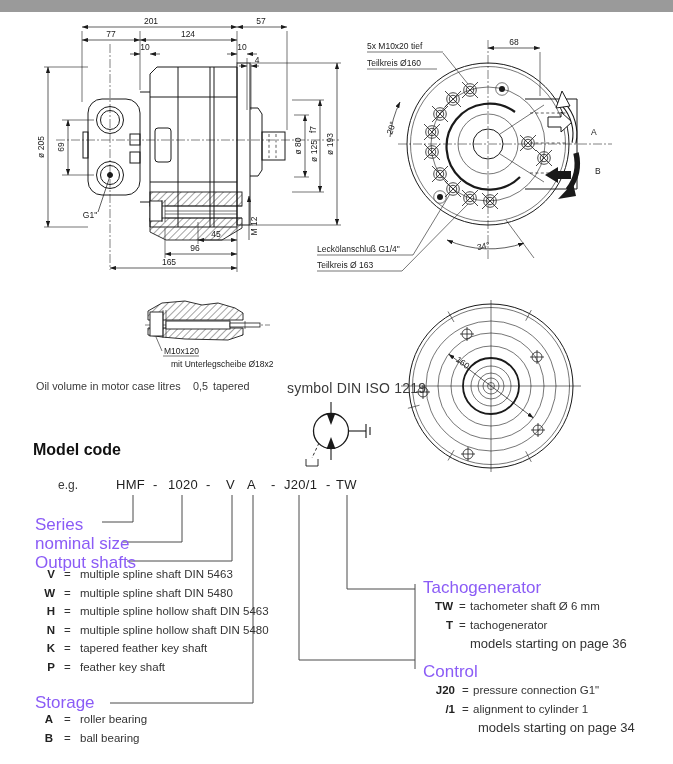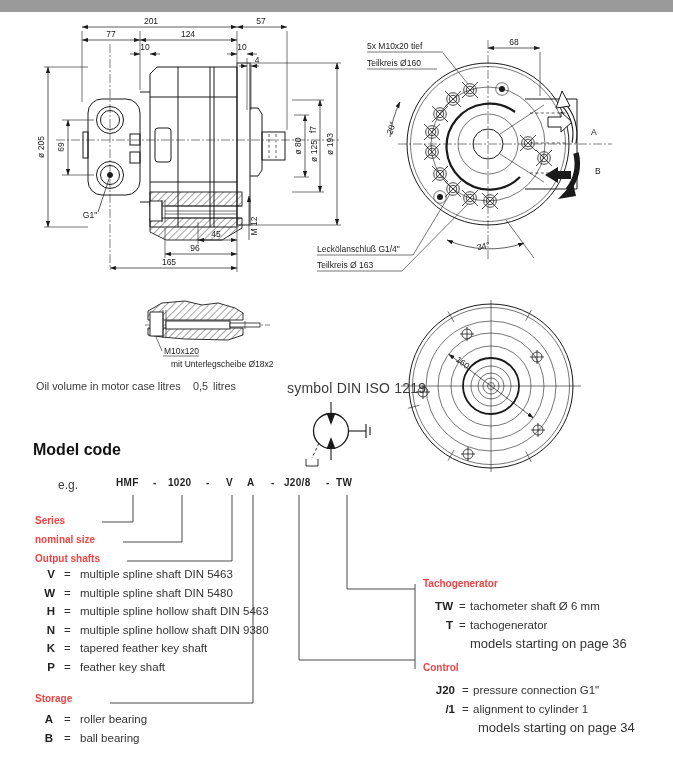--- a/index.html
+++ b/index.html
@@ -17,22 +17,22 @@
   .specs{position:absolute;left:36px;top:368px;width:172px;font-size:10.8px;color:#3a3a3a}
   .spec-row{position:relative;height:15.6px;white-space:nowrap}
   .spec-label{position:absolute;left:0}
   .spec-value{position:absolute;left:108px;width:64px;text-align:right}
   .spec-unit{position:absolute;left:177px}
   .symcap{position:absolute;left:287px;top:368px;font-size:14px;color:#3a3a3a;
           letter-spacing:.2px}
   
   .mc-title{position:absolute;left:33px;top:429px;font-size:16px;font-weight:bold;color:#111}
   .eg{position:absolute;left:58px;top:466px;font-size:12px;color:#3a3a3a}
-  .part{position:absolute;top:465px;font-size:10px;font-weight:bold;color:#1f1f1f;letter-spacing:.3px}
-  .h2{position:absolute;font-size:10px;font-weight:bold;color:#ef4444}
+  .part{position:absolute;top:465px;font-size:13px;font-weight:normal;color:#1f1f1f;letter-spacing:.3px}
+  .h2{position:absolute;font-size:17px;font-weight:normal;color:#8b5cf6}
   .list{position:absolute;font-size:11.5px;color:#333}
   .lrow{position:relative;height:18.6px;white-space:nowrap}
   .lcode{position:absolute;font-weight:bold;text-align:right;color:#222}
   .leq{position:absolute}
   .ldesc{position:absolute;white-space:nowrap}
   .note{position:absolute;font-size:13px;color:#333;white-space:nowrap}
 </style>
 </head>
 <body>
 
@@ -297,35 +297,35 @@
     <g>
       <path d="M27,45 L20,60" stroke="#1a1a1a" stroke-width="0.9" stroke-dasharray="3 2.4" fill="none"></path>
       <path d="M14,61 V68 H26 V61" stroke="#1a1a1a" stroke-width="0.9" fill="none"></path>
     </g>
   </svg>
 
   <div class="specs">
     <div class="spec-row">
       <span class="spec-label">Oil volume in motor case litres</span>
       <span class="spec-value">0,5</span>
-      <span class="spec-unit">litres</span>
+      <span class="spec-unit">tapered</span>
     </div>
   </div>
 
   <div class="mc-title">Model code</div>
   <div class="eg">e.g.</div>
 
   <span class="part" style="left:116px">HMF</span>
   <span class="part" style="left:153px">-</span>
   <span class="part" style="left:168px">1020</span>
   <span class="part" style="left:206px">-</span>
   <span class="part" style="left:226px">V</span>
   <span class="part" style="left:247px">A</span>
   <span class="part" style="left:271px">-</span>
-  <span class="part" style="left:284px">J20/8</span>
+  <span class="part" style="left:284px">J20/1</span>
   <span class="part" style="left:326px">-</span>
   <span class="part" style="left:336px">TW</span>
 
   <svg class="draw" style="left:0;top:478px" width="673" height="286" viewBox="0 0 673 286">
     <g stroke="#4a4a4a" stroke-width="1" fill="none">
       <path d="M133,5 V32 H102"></path>
       <path d="M182,5 V52 H123"></path>
       <path d="M232,5 V71 H127"></path>
       <path d="M253,5 V213 H110"></path>
       <path d="M299,5 V170 H415"></path>
@@ -350,21 +350,21 @@
       <span class="ldesc" style="left:45px">multiple spline shaft DIN 5480</span>
     </div>
     <div class="lrow">
       <span class="lcode" style="left:6px;width:14px">H</span>
       <span class="leq" style="left:29px">=</span>
       <span class="ldesc" style="left:45px">multiple spline hollow shaft DIN 5463</span>
     </div>
     <div class="lrow">
       <span class="lcode" style="left:6px;width:14px">N</span>
       <span class="leq" style="left:29px">=</span>
-      <span class="ldesc" style="left:45px">multiple spline hollow shaft DIN 9380</span>
+      <span class="ldesc" style="left:45px">multiple spline hollow shaft DIN 5480</span>
     </div>
     <div class="lrow">
       <span class="lcode" style="left:6px;width:14px">K</span>
       <span class="leq" style="left:29px">=</span>
       <span class="ldesc" style="left:45px">tapered feather key shaft</span>
     </div>
     <div class="lrow">
       <span class="lcode" style="left:6px;width:14px">P</span>
       <span class="leq" style="left:29px">=</span>
       <span class="ldesc" style="left:45px">feather key shaft</span>

